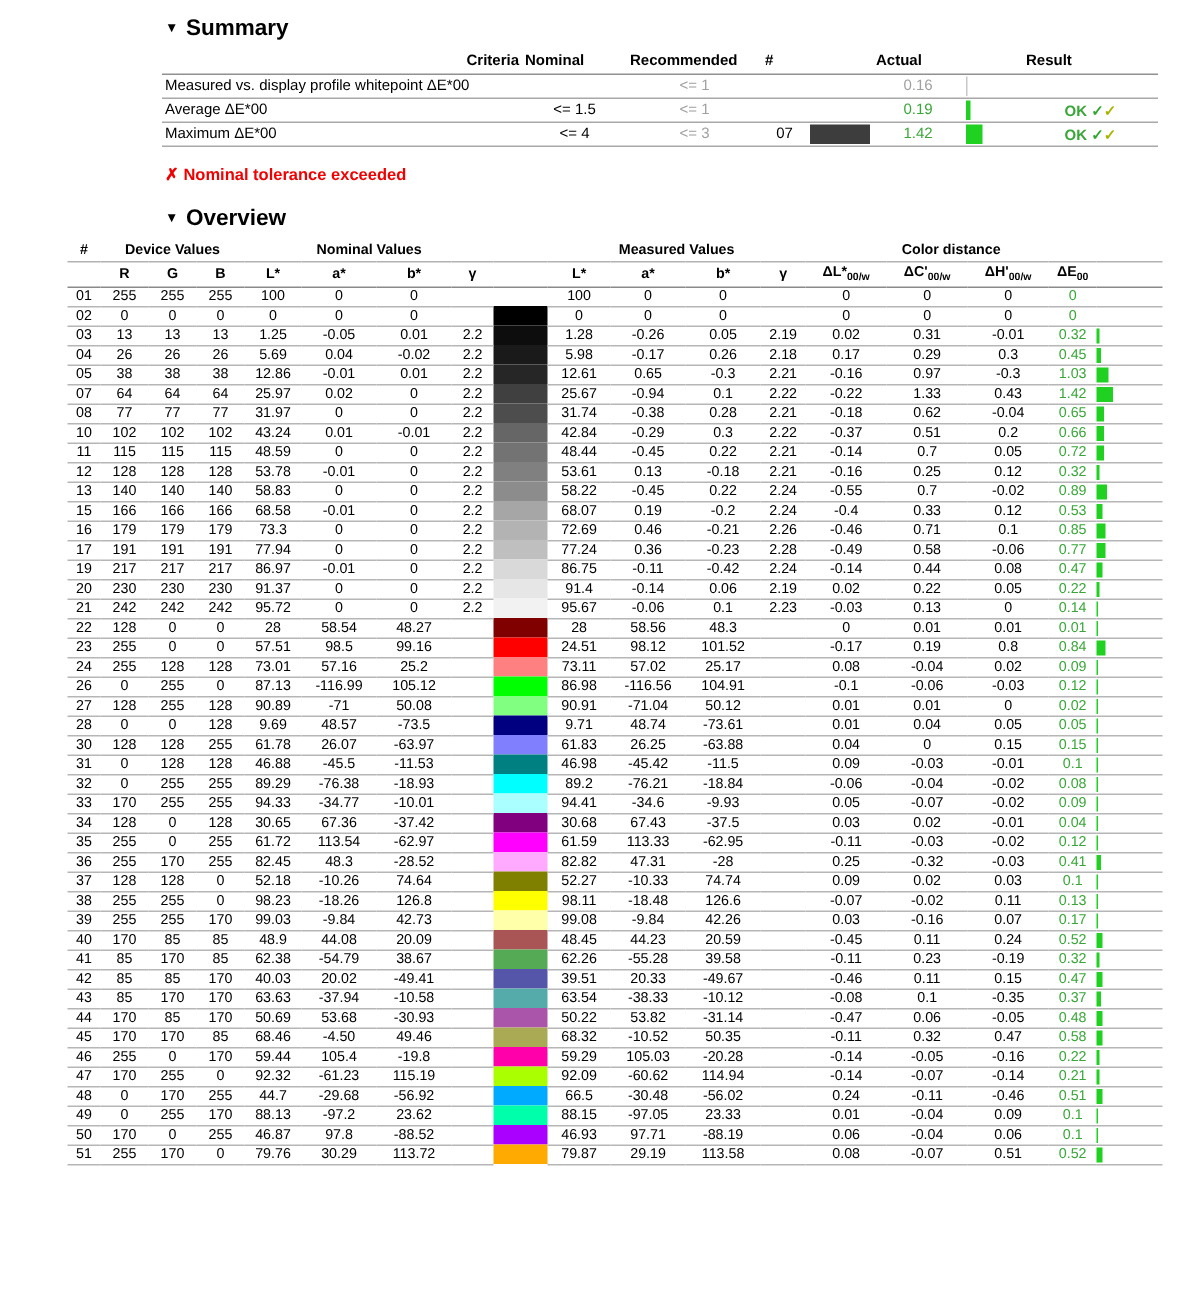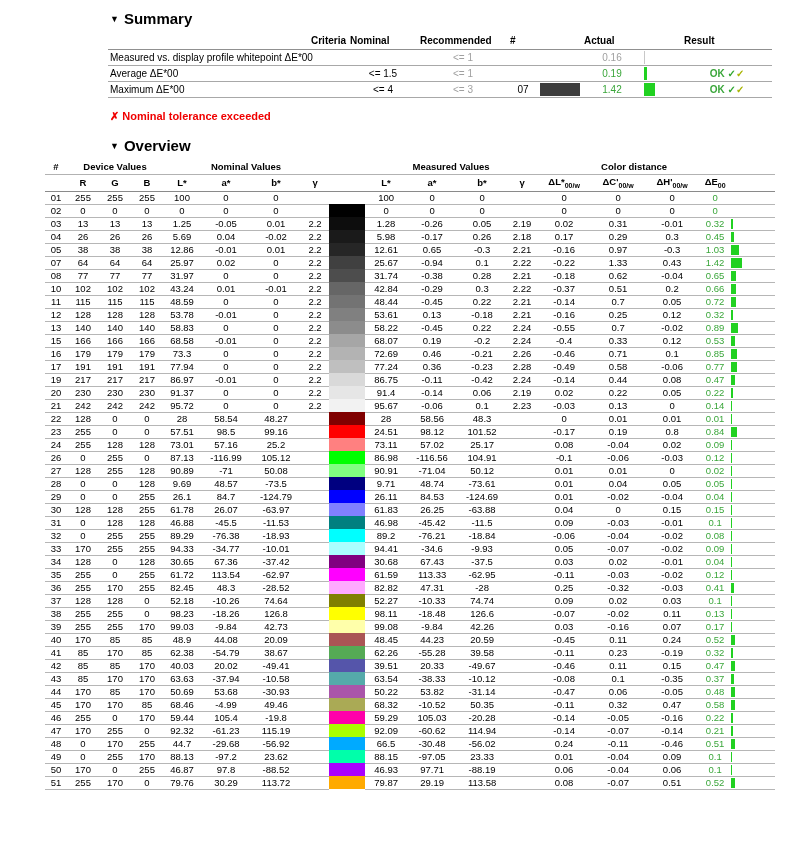--- a/index.html
+++ b/index.html
@@ -677,42 +677,20 @@
           <td></td>
           <td>0.01</td>
           <td>0.04</td>
           <td>0.05</td>
           <td class="de">0.05</td>
           <td class="bar-cell">
             <div class="ov-bar" style="width: 1px; background: rgb(33, 209, 33);"></div>
           </td>
         </tr>
         <tr>
-          <td>29</td>
-          <td>0</td>
-          <td>0</td>
-          <td>255</td>
-          <td>26.1</td>
-          <td>84.7</td>
-          <td>-124.79</td>
-          <td></td>
-          <td class="swatch" style="background: rgb(0, 0, 255);"></td>
-          <td>26.11</td>
-          <td>84.53</td>
-          <td>-124.69</td>
-          <td></td>
-          <td>0.01</td>
-          <td>-0.02</td>
-          <td>-0.04</td>
-          <td class="de">0.04</td>
-          <td class="bar-cell">
-            <div class="ov-bar" style="width: 1px; background: rgb(33, 209, 33);"></div>
-          </td>
-        </tr>
-        <tr>
           <td>30</td>
           <td>128</td>
           <td>128</td>
           <td>255</td>
           <td>61.78</td>
           <td>26.07</td>
           <td>-63.97</td>
           <td></td>
           <td class="swatch" style="background: rgb(128, 128, 255);"></td>
           <td>61.83</td>
@@ -1034,21 +1012,21 @@
           <td class="bar-cell">
             <div class="ov-bar" style="width: 4px; background: rgb(33, 209, 33);"></div>
           </td>
         </tr>
         <tr>
           <td>45</td>
           <td>170</td>
           <td>170</td>
           <td>85</td>
           <td>68.46</td>
-          <td>-4.99</td>
+          <td>-4.50</td>
           <td>49.46</td>
           <td></td>
           <td class="swatch" style="background: rgb(170, 170, 85);"></td>
           <td>68.32</td>
           <td>-10.52</td>
           <td>50.35</td>
           <td></td>
           <td>-0.11</td>
           <td>0.32</td>
           <td>0.47</td>

